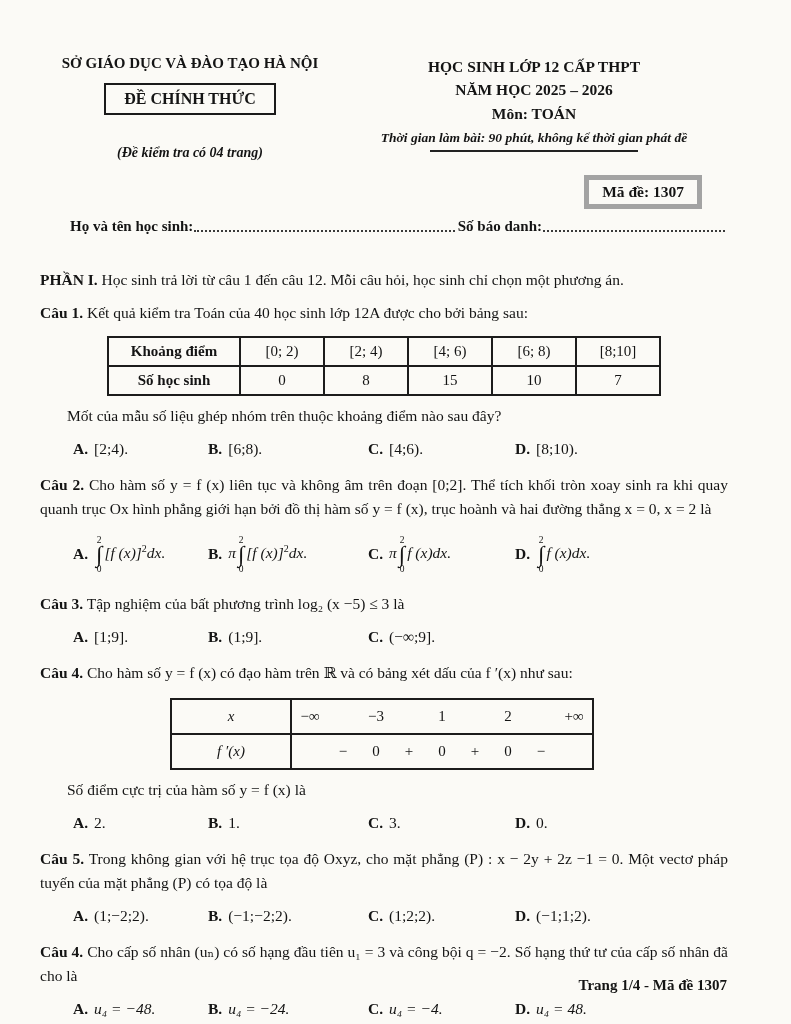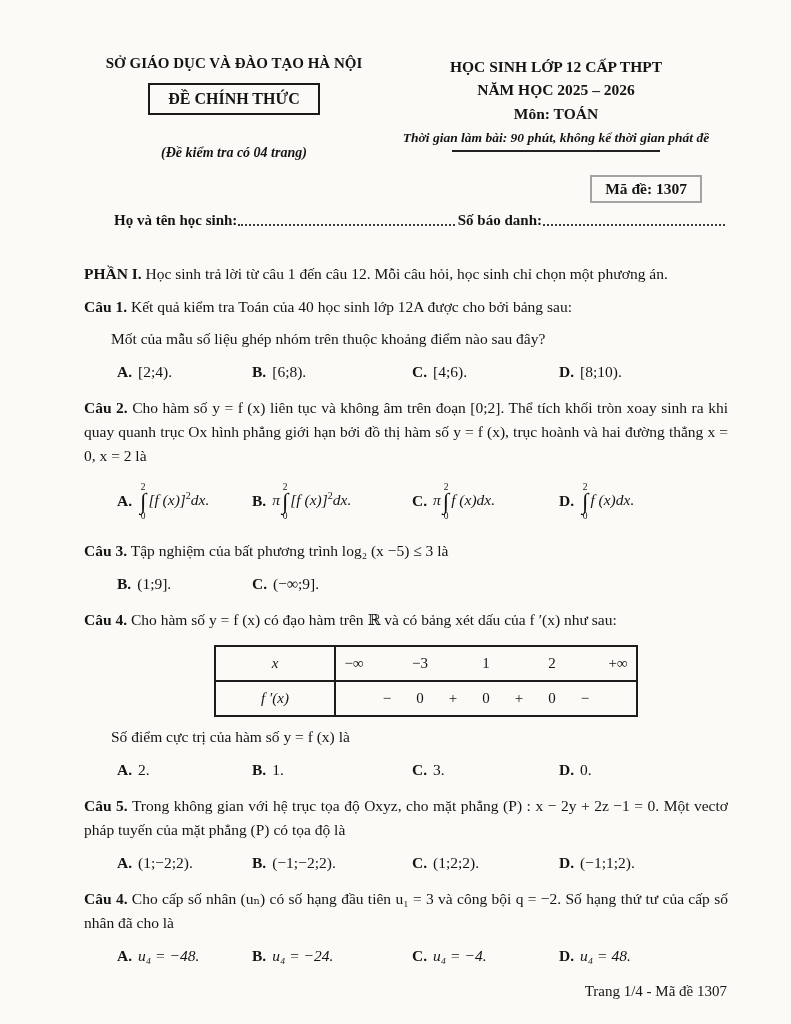--- a/index.html
+++ b/index.html
@@ -1,32 +1,32 @@
 <!DOCTYPE html>
 <html><head>
 <meta charset="utf-8">
 <style>
   html,body{margin:0;padding:0;background:#9a9a9a;}
   .page{
     width:791px;height:1024px;margin:0 auto;background:#fbfaf6;color:#141414;
     font-family:"Liberation Serif","DejaVu Serif",serif;
-    position:relative;box-sizing:border-box;padding:55px 63px 0 84px;
+    position:relative;box-sizing:border-box;padding:55px 63px 0 40px;
     overflow:hidden;
   }
   
   .hdr{display:flex;}
   .hdr-left{width:300px;text-align:center;flex-shrink:0;}
   .dept{font-weight:bold;font-size:15px;}
   .stamp{display:inline-block;border:2px solid #1a1a1a;padding:5px 18px;font-weight:bold;font-size:16px;margin-top:11px;}
   .pages-note{font-weight:bold;font-style:italic;font-size:14px;margin-top:30px;}
   .hdr-right{flex:1;text-align:center;font-weight:bold;font-size:15.5px;line-height:1.5;}
   .time{font-style:italic;font-weight:bold;font-size:13.5px;margin-top:3px;}
   .hr-line{width:208px;border-bottom:2px solid #222;margin:2px auto 0;}
   .code-row{display:flex;justify-content:flex-end;margin-top:14px;padding-right:26px;}
-  .code-box{border:2px solid #a3a3a3;padding:3px 13px;font-weight:bold;font-size:15.5px;}
+  .code-box{border:5px solid #a3a3a3;padding:3px 13px;font-weight:bold;font-size:15.5px;}
   .name-row{display:flex;align-items:flex-end;font-weight:bold;font-size:15px;margin-top:9px;padding-left:30px;}
   .dotfill{flex:1;border-bottom:2px dotted #3a3a3a;margin:0 3px 3px 1px;}
   .dotfill.short{flex:0 0 182px;}
   
   .part{margin-top:36px;font-size:15.5px;}
   .b{font-weight:bold;}
   .q{margin-top:12px;font-size:15.5px;line-height:1.55;text-align:justify;}
   .subtext{padding-left:27px;margin-top:8px;text-align:left;}
   .opts{display:grid;grid-template-columns:135px 160px 147px auto;padding-left:33px;margin-top:9px;align-items:center;}
   .opt{white-space:nowrap;}
@@ -42,21 +42,21 @@
   .score-table{border-collapse:collapse;margin:11px auto 7px;}
   .score-table td{border:2px solid #1c1c1c;text-align:center;font-size:15px;height:27px;padding:0 4px;}
   .score-table td.h{font-weight:bold;width:122px;}
   .score-table td.c{width:74px;}
   
   .sign-table{border-collapse:collapse;margin:13px 0 8px 130px;}
   .sign-table td{border:2px solid #1c1c1c;height:31px;font-size:15px;}
   .st-head{width:116px;text-align:center;font-style:italic;}
   .st-cell{width:298px;position:relative;}
   .st-cell span{position:absolute;top:50%;transform:translate(-50%,-50%);white-space:nowrap;}
-  .footer{position:absolute;right:64px;bottom:24px;font-weight:normal;font-size:15px;}
+  .footer{position:absolute;right:64px;bottom:30px;font-weight:bold;font-size:15px;}
 </style>
 </head>
 <body>
 
 <div class="page">
 
   <div class="hdr">
     <div class="hdr-left">
       <div class="dept">SỞ GIÁO DỤC VÀ ĐÀO TẠO HÀ NỘI</div>
       <div><span class="stamp">ĐỀ CHÍNH THỨC</span></div>
@@ -81,20 +81,40 @@
     <span>Số báo danh:</span>
     <span class="dotfill short"></span>
   </div>
 
   <div class="part">
     <span class="b">PHẦN I.</span><span> Học sinh trả lời từ câu 1 đến câu 12. Mỗi câu hỏi, học sinh chỉ chọn một phương án.</span>
   </div>
 
   <div class="q">
     <span class="b">Câu 1.</span><span> Kết quả kiểm tra Toán của 40 học sinh lớp 12A được cho bởi bảng sau:</span>
+    <table class="score-table">
+      <tbody>
+        <tr>
+          <td class="h">Khoảng điểm</td>
+          <td class="c">[0; 2)</td>
+          <td class="c">[2; 4)</td>
+          <td class="c">[4; 6)</td>
+          <td class="c">[6; 8)</td>
+          <td class="c">[8;10]</td>
+        </tr>
+        <tr>
+          <td class="h">Số học sinh</td>
+          <td class="c">0</td>
+          <td class="c">8</td>
+          <td class="c">15</td>
+          <td class="c">10</td>
+          <td class="c">7</td>
+        </tr>
+      </tbody>
+    </table>
     <div class="subtext">Mốt của mẫu số liệu ghép nhóm trên thuộc khoảng điểm nào sau đây?</div>
     <div class="opts">
       <span class="opt"><span class="ol">A.</span><span>[2;4).</span></span>
       <span class="opt"><span class="ol">B.</span><span>[6;8).</span></span>
       <span class="opt"><span class="ol">C.</span><span>[4;6).</span></span>
       <span class="opt"><span class="ol">D.</span><span>[8;10).</span></span>
     </div>
   </div>
 
   <div class="q">
@@ -119,20 +139,21 @@
             <span class="iu">2</span>
             <span class="is">∫</span>
             <span class="il">0</span>
           </span><span class="mi">f (x)</span><sup></sup><span class="mi">dx.</span></span>
     </div>
   </div>
 
   <div class="q">
     <span class="b">Câu 3.</span><span> Tập nghiệm của bất phương trình log₂ (x −5) ≤ 3 là</span>
     <div class="opts">
+      <span class="opt"><span class="ol">A.</span><span>[1;9].</span></span>
       <span class="opt"><span class="ol">B.</span><span>(1;9].</span></span>
       <span class="opt"><span class="ol">C.</span><span>(−∞;9].</span></span>
     </div>
   </div>
 
   <div class="q">
     <span class="b">Câu 4.</span><span> Cho hàm số y = f (x) có đạo hàm trên ℝ và có bảng xét dấu của f ′(x) như sau:</span>
     <table class="sign-table">
       <tbody>
         <tr>

